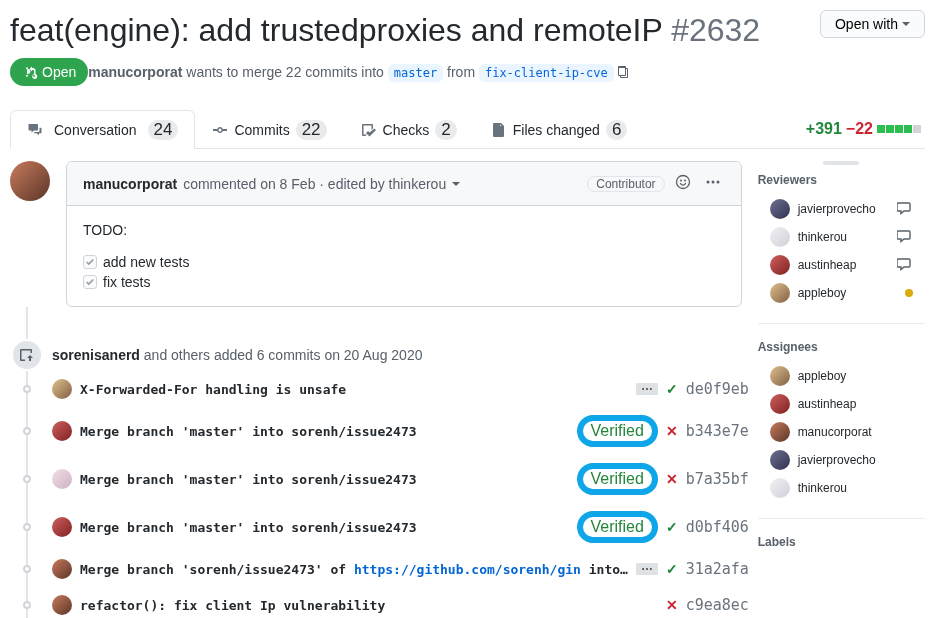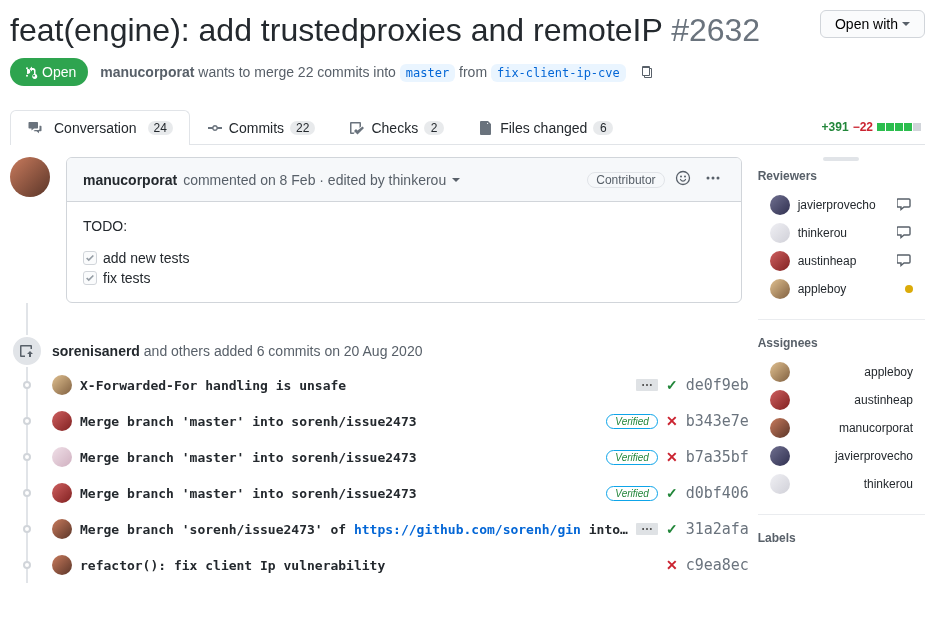--- a/index.html
+++ b/index.html
@@ -19,21 +19,21 @@
   .gh-header { display: flex; align-items: flex-start; justify-content: space-between; }
   .gh-title { font-size: 32px; font-weight: 400; line-height: 1.25; margin: 0; }
   .gh-title .issue-no { color: #6a737d; font-weight: 300; }
   .btn-openwith {
     border: 1px solid #d1d5da; background: #fafbfc; border-radius: 6px;
     padding: 5px 14px; font-size: 14px; font-weight: 500; cursor: pointer;
     display: inline-flex; align-items: center; gap: 4px;
   }
   .caret-down { width: 0; height: 0; border-left: 4px solid transparent; border-right: 4px solid transparent; border-top: 4px solid #586069; display: inline-block; }
 
-  .sub-header { display: flex; align-items: center; gap: 12px; margin-top: 8px; flex-wrap: wrap; }
+  .sub-header { display: flex; align-items: center; gap: 0; margin-top: 8px; flex-wrap: wrap; }
   .state-open {
     background: #2ea44f; color: #fff; border-radius: 2em; padding: 6px 12px;
     font-weight: 500; display: inline-flex; align-items: center; gap: 4px; font-size: 14px;
   }
   .state-open svg { fill: #fff; }
   .sub-header .meta { color: #586069; }
   .sub-header b { color: #586069; font-weight: 600; }
   .branch-label {
     background: #eaf5ff; color: #0366d6; border-radius: 6px; padding: 2px 6px;
     font-family: ui-monospace, SFMono-Regular, Menlo, Consolas, monospace; font-size: 12px;
@@ -50,23 +50,23 @@
     display: inline-flex; align-items: center; gap: 6px; padding: 9px 16px;
     color: #24292e; cursor: pointer; font-size: 14px; border: 1px solid transparent;
     border-bottom: none; background: none; margin-bottom: -1px;
   }
   .tab svg { fill: #6a737d; }
   .tab.selected {
     border-color: #e1e4e8; border-radius: 6px 6px 0 0; background: #fff; gap: 11px;
   }
   .tab .counter {
     background: rgba(209,213,218,0.5); border-radius: 2em; padding: 0 6px;
-    font-size: 12px; font-weight: 500; color: #24292e; min-width: 20px; text-align: center;
-  }
-  .diffstat { margin-left: auto; display: flex; align-items: center; gap: 4px; font-size: 12px; padding-right: 4px;}
+    font-size: 17px; font-weight: 500; color: #24292e; min-width: 20px; text-align: center;
+  }
+  .diffstat { margin-left: auto; display: flex; align-items: center; gap: 4px; font-size: 16px; padding-right: 4px;}
   .add { color: #22863a; font-weight: 600;}
   .del { color: #cb2431; font-weight: 600;}
   .blocks { display: inline-flex; gap: 1px; }
   .blk { width: 8px; height: 8px; }
   .blk.g { background: #2cbe4e; }
   .blk.n { background: #d1d5da; }
 
   
   .layout { display: flex; gap: 16px; margin-top: 12px; }
   .main { flex: 1; }
@@ -114,29 +114,29 @@
   .av-3 { background: linear-gradient(135deg,#f0e0e8,#d0b0c0); }
   .av-4 { background: linear-gradient(135deg,#c97b5d,#5a3528); }
   .av-5 { background: linear-gradient(135deg,#707090,#303050); }
   .av-6 { background: linear-gradient(135deg,#f0f0f4,#d0d0d8); }
   .commit-msg { flex: 1; overflow: hidden; text-overflow: ellipsis; white-space: nowrap; font-size: 13px; font-weight: bold;}
   .ellips-btn {
     background: #dfe2e5; border-radius: 1px; padding: 0 5px; height: 12px; line-height: 6px;
     font-weight: bold; color: #555; display: inline-block; font-size: 12px; cursor: pointer;
   }
   .verified-badge {
-    border: 1px solid #0ea5e9; color: #22863a; border-radius: 2em; padding: 1px 8px; font-size: 10px; font-style: italic;
+    border: 6px solid #0ea5e9; color: #22863a; border-radius: 2em; padding: 1px 8px; font-size: 16px;
   }
   .status-check { color: #22863a; font-weight: 700; }
   .status-x { color: #cb2431; font-weight: 700; }
   .sha { font-family: ui-monospace, SFMono-Regular, Menlo, Consolas, monospace; color: #6a737d; font-size: 15px; width: 56px; text-align: right;}
 
   
   .side-title { font-weight: 600; font-size: 12px; color: #586069; margin-bottom: 8px; margin-top: 16px;}
-  .side-row { display: flex; align-items: center; gap: 8px; padding: 4px 12px; justify-content: space-between; }
+  .side-row { display: flex; align-items: center; gap: 8px; padding: 4px 12px; }
   .side-row .name { color: #24292e; font-weight: 500; }
   .side-row .spacer { flex: 1; }
   .side-note { color: #586069; margin-top: 8px; }
   .side-divider { border-top: 1px solid #eaecef; margin-top: 16px; padding-top: 0;}
   .pending-dot { width: 8px; height: 8px; background: #dbab09; border-radius: 50%; }
   .req-icon svg { fill: #586069; }
   .handle-bar { width: 36px; height: 4px; background: #e1e4e8; border-radius: 6px; margin: 0 auto 8px auto;}
 </style>
 </head>
 <body>

